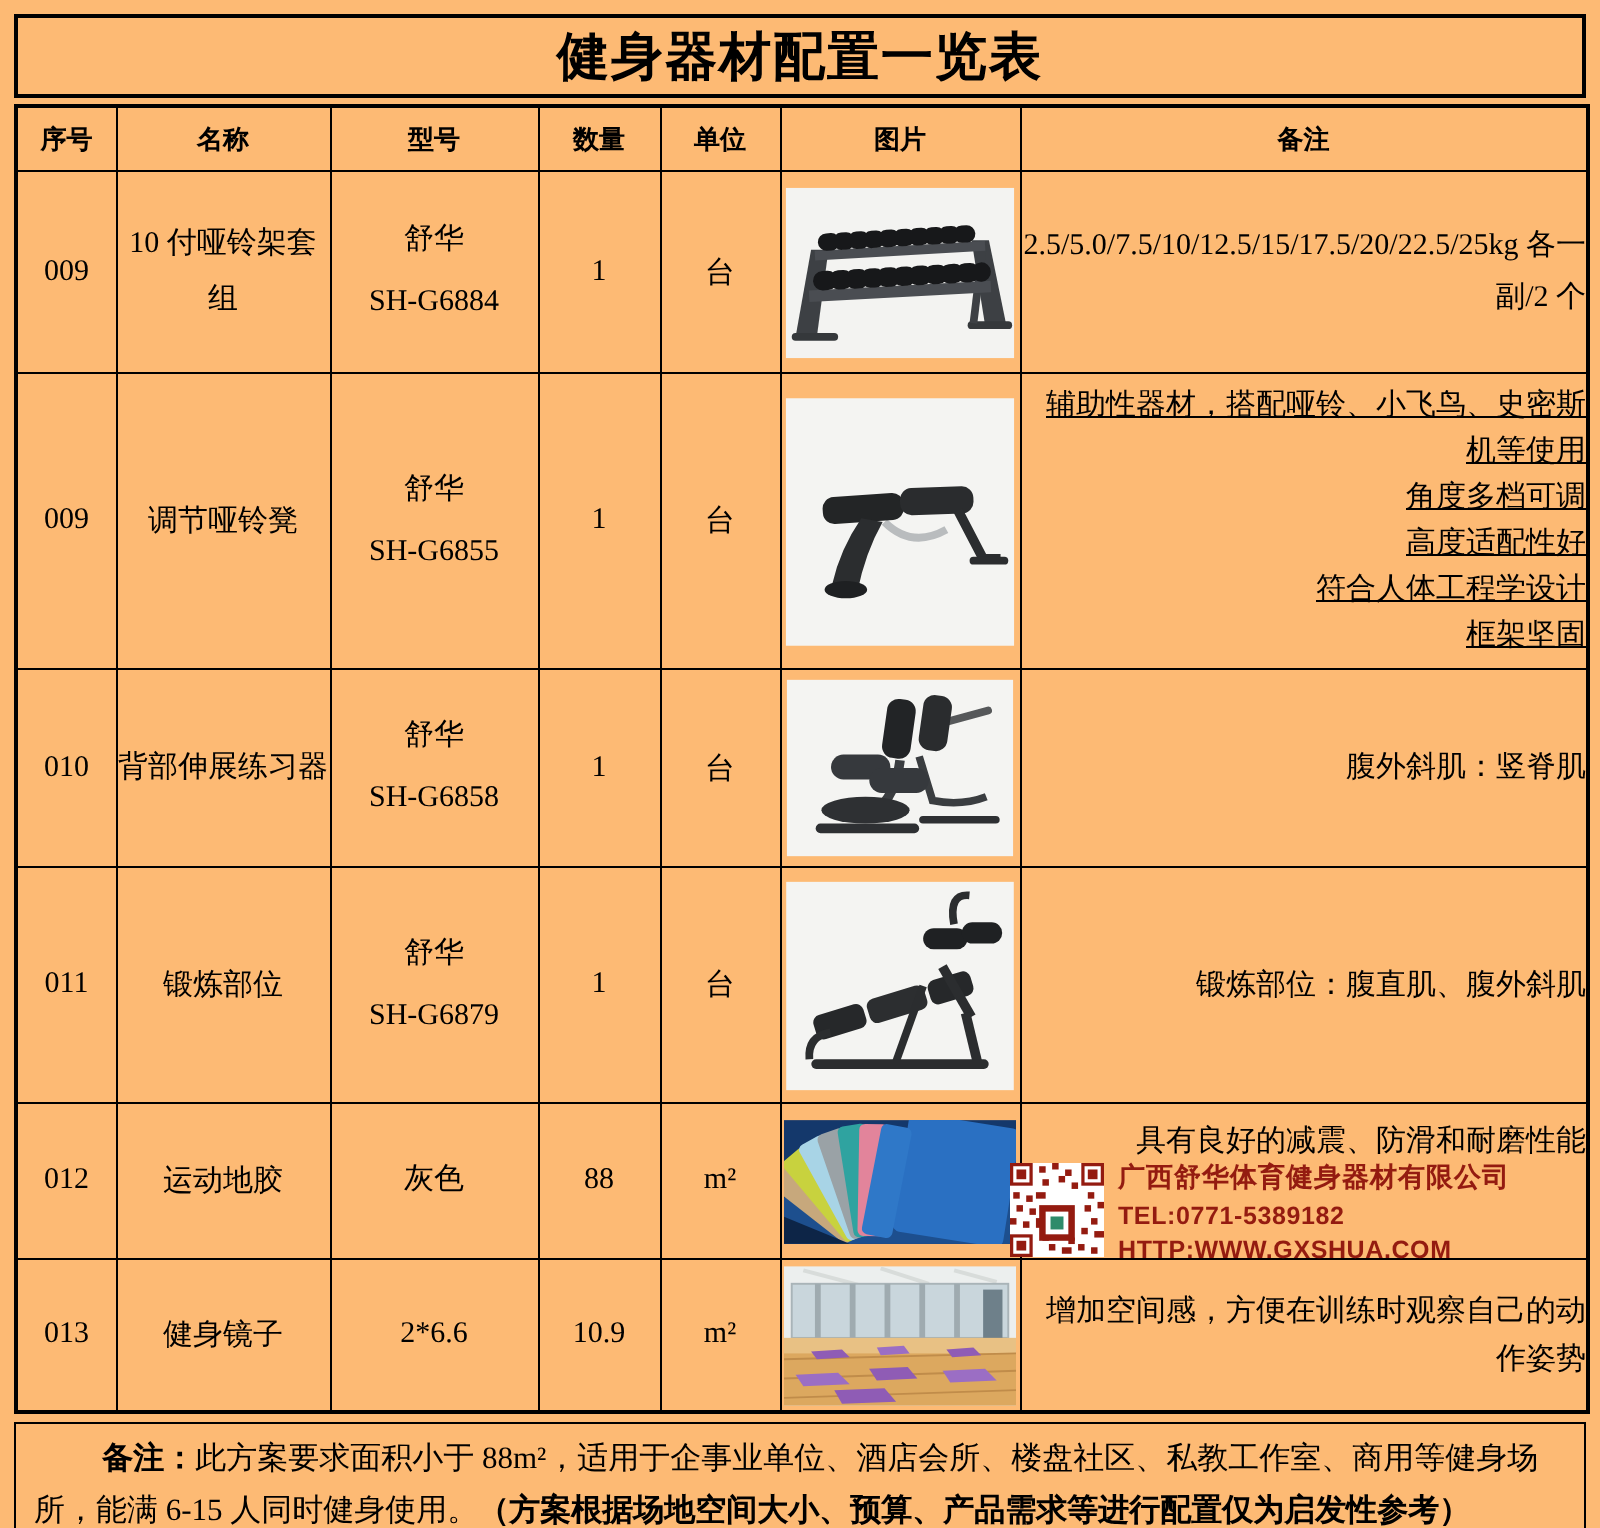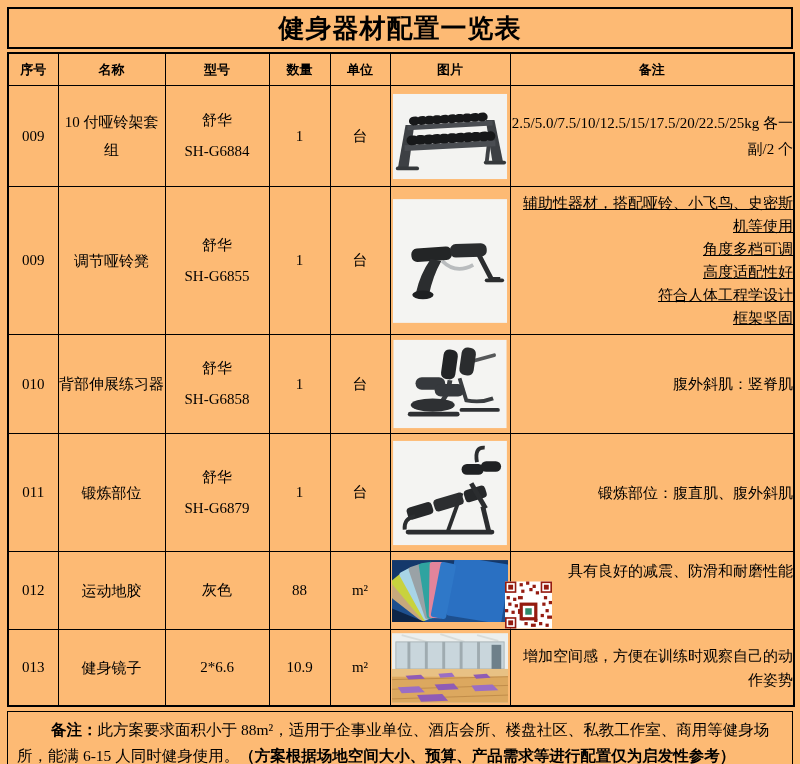--- a/index.html
+++ b/index.html
@@ -299,15 +299,20 @@
           <rect x="1" y="23" width="5" height="5"></rect>
         <rect x="11" y="15" width="7" height="7"></rect>
       </g>
       <g fill="#941b10">
         <rect x="2" y="2" width="3" height="3"></rect>
           <rect x="24" y="2" width="3" height="3"></rect>
           <rect x="2" y="24" width="3" height="3"></rect>
       </g>
       <rect x="12.5" y="16.5" width="4" height="4" fill="#2e8b6a"></rect>
     </svg>
+    <div class="wm-text">
+      <div class="wm-company">广西舒华体育健身器材有限公司</div>
+      <div class="wm-tel">TEL:0771-5389182</div>
+      <div class="wm-url">HTTP:WWW.GXSHUA.COM</div>
+    </div>
   </div>
 
 </div>
 
 </body></html>

